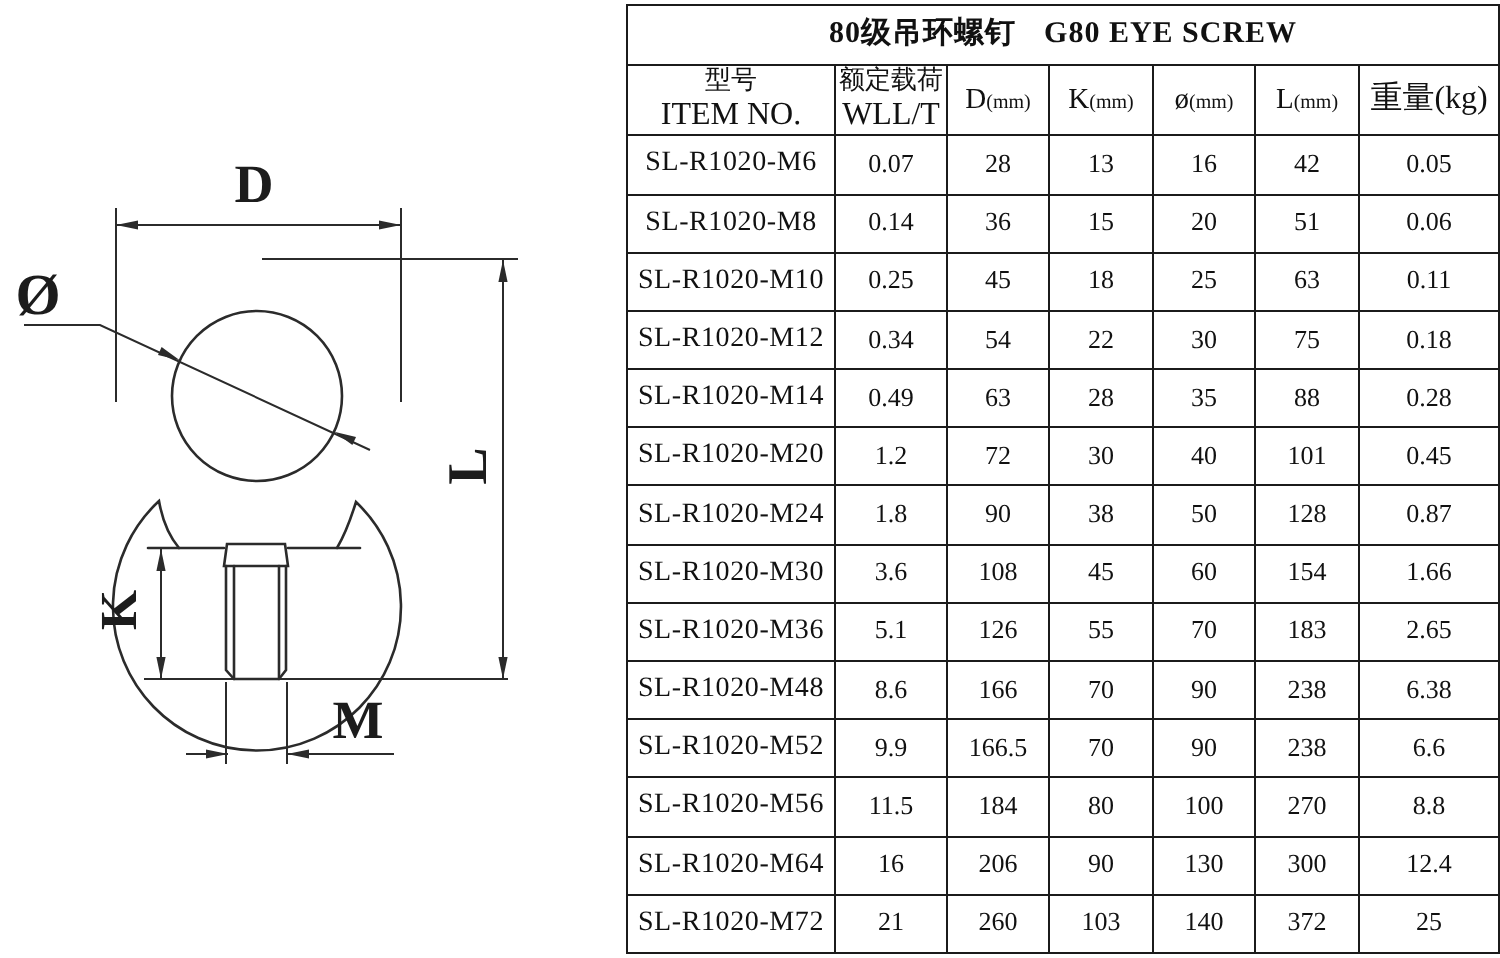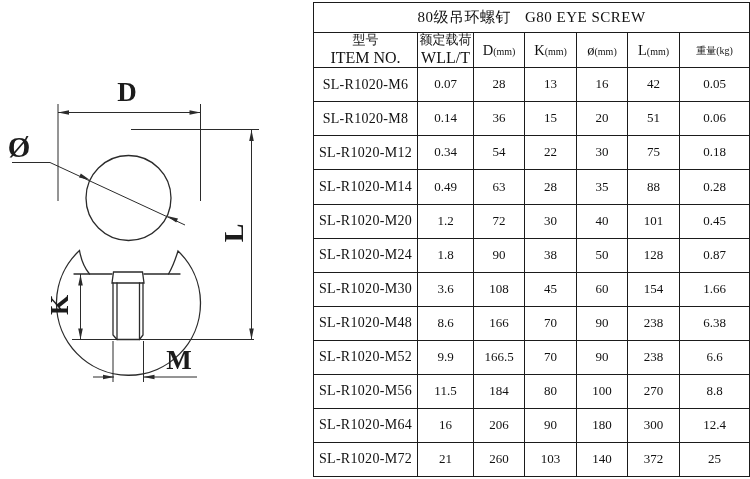--- a/index.html
+++ b/index.html
@@ -15,27 +15,27 @@
   .dt{fill:#1c1c1c;font-family:"Liberation Serif","DejaVu Serif",serif;font-weight:bold;}
   
   .spec-table{
     position:absolute;left:313px;top:2px;width:436px;height:475px;
     border-collapse:collapse;table-layout:fixed;background:#fff;
   }
   .spec-table th,.spec-table td{
     border:1px solid #1b1b1b;text-align:center;vertical-align:middle;
     padding:0;font-weight:normal;color:#111;line-height:1.15;
   }
-  .title-row th{font-size:15px;font-weight:normal;height:29px;letter-spacing:.5px;margin-top:17px;}
+  .title-row th{font-size:15px;font-weight:bold;height:29px;letter-spacing:.5px;margin-top:17px;}
   .title-gap{display:inline-block;width:14px;}
   .head-row th{height:34px;font-size:13px;}
   .head-row .sub{font-size:16px;margin-top:1px;}
   .head-row .dimhead{font-size:14.5px;}
   .head-row .unit{font-size:10px;}
-  .head-row .weight{font-size:10px;}
+  .head-row .weight{font-size:16px;}
   .spec-table tbody tr{height:25.75px;}
   .spec-table tbody td{font-size:13px;}
   .spec-table tbody td:first-child{font-size:14px;letter-spacing:.3px;}
 </style>
 </head>
 <body>
 
 <div class="page">
 
   <svg class="drawing" viewBox="0 0 310 479">
@@ -139,20 +139,29 @@
         <tr>
           <td>SL-R1020-M8</td>
           <td>0.14</td>
           <td>36</td>
           <td>15</td>
           <td>20</td>
           <td>51</td>
           <td>0.06</td>
         </tr>
         <tr>
+          <td>SL-R1020-M10</td>
+          <td>0.25</td>
+          <td>45</td>
+          <td>18</td>
+          <td>25</td>
+          <td>63</td>
+          <td>0.11</td>
+        </tr>
+        <tr>
           <td>SL-R1020-M12</td>
           <td>0.34</td>
           <td>54</td>
           <td>22</td>
           <td>30</td>
           <td>75</td>
           <td>0.18</td>
         </tr>
         <tr>
           <td>SL-R1020-M14</td>
@@ -184,20 +193,29 @@
         <tr>
           <td>SL-R1020-M30</td>
           <td>3.6</td>
           <td>108</td>
           <td>45</td>
           <td>60</td>
           <td>154</td>
           <td>1.66</td>
         </tr>
         <tr>
+          <td>SL-R1020-M36</td>
+          <td>5.1</td>
+          <td>126</td>
+          <td>55</td>
+          <td>70</td>
+          <td>183</td>
+          <td>2.65</td>
+        </tr>
+        <tr>
           <td>SL-R1020-M48</td>
           <td>8.6</td>
           <td>166</td>
           <td>70</td>
           <td>90</td>
           <td>238</td>
           <td>6.38</td>
         </tr>
         <tr>
           <td>SL-R1020-M52</td>
@@ -215,21 +233,21 @@
           <td>80</td>
           <td>100</td>
           <td>270</td>
           <td>8.8</td>
         </tr>
         <tr>
           <td>SL-R1020-M64</td>
           <td>16</td>
           <td>206</td>
           <td>90</td>
-          <td>180</td>
+          <td>130</td>
           <td>300</td>
           <td>12.4</td>
         </tr>
         <tr>
           <td>SL-R1020-M72</td>
           <td>21</td>
           <td>260</td>
           <td>103</td>
           <td>140</td>
           <td>372</td>

